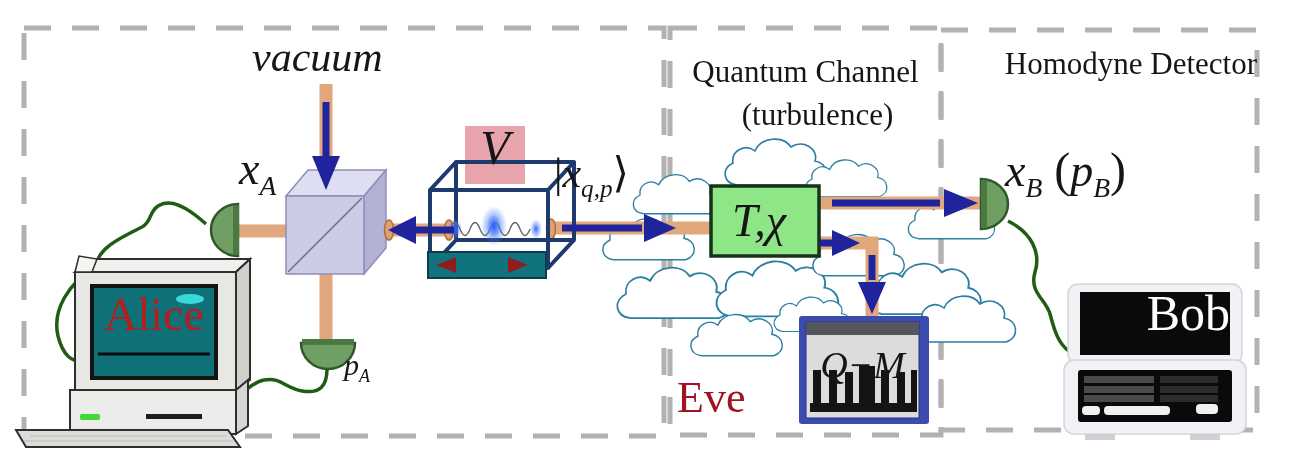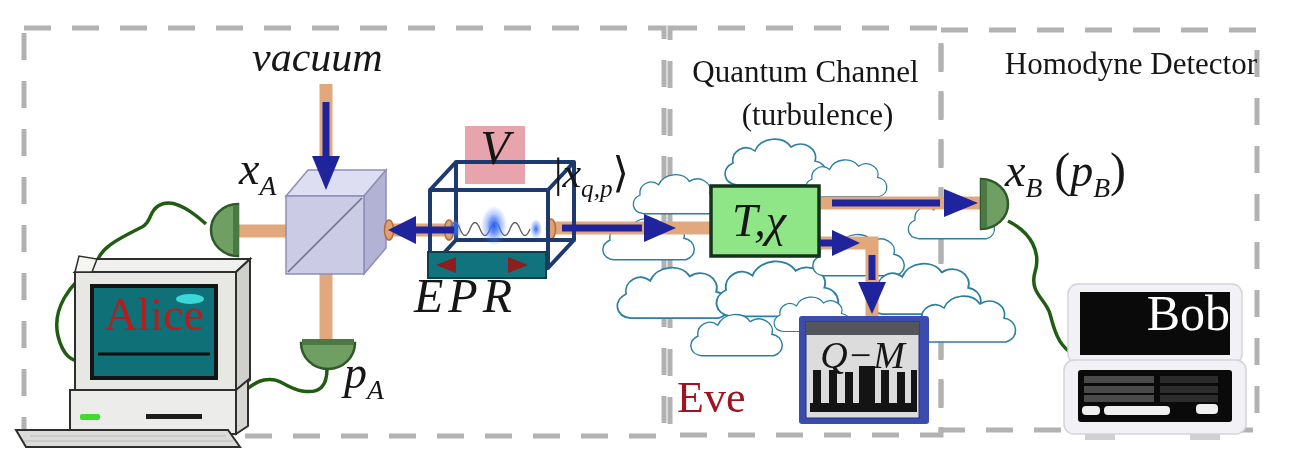--- a/index.html
+++ b/index.html
@@ -8,28 +8,28 @@
     font-family:"Liberation Serif","DejaVu Serif",serif;
   }
   #scene{position:absolute;left:0;top:0;}
   .lbl{position:absolute;color:#161616;white-space:nowrap;line-height:1;}
   .it{font-style:italic;}
   .sub{font-size:0.60em;font-style:italic;vertical-align:-0.40em;}
   .paren{font-style:normal;font-size:1.04em;}
   .ketbar,.ketclose{font-style:normal;}
   .lbl-vacuum{left:252px;top:36px;font-size:42px;font-style:italic;}
   .lbl-xa{left:203px;top:146px;font-size:46px;margin-left:36px;}
-  .lbl-pa{left:344px;top:350px;font-size:46px;}
+  .lbl-pa{left:344px;top:350px;font-size:30px;}
   .lbl-v{left:465px;top:124px;width:60px;text-align:center;font-size:48px;}
   .lbl-epr{left:414px;top:272px;font-size:48px;letter-spacing:5px;}
   .lbl-ket{left:554px;top:152px;font-size:42px;text-align:center;}
   .lbl-qc-title{left:670px;top:56px;width:271px;text-align:center;font-size:31px;}
   .lbl-qc-sub{left:682px;top:99px;width:271px;text-align:center;font-size:31px;}
   .lbl-tchi{left:711px;top:186px;width:96px;height:70px;text-align:center;font-size:46px;line-height:70px;}
-  .lbl-qm{left:806px;top:336px;width:113px;text-align:center;font-size:38px;}
+  .lbl-qm{left:806px;top:346px;width:113px;text-align:center;font-size:38px;}
   .lbl-eve{left:677px;top:376px;font-size:44px;color:#9f1420;}
   .lbl-hd-title{left:941px;top:48px;width:316px;text-align:right;font-size:31px;}
   .lbl-xb{left:1005px;top:146px;font-size:46px;}
   .lbl-xb .gap{margin-left:12px;}
   .lbl-alice{left:92px;top:292px;width:124px;text-align:center;font-size:46px;color:#b91c1c;}
   .lbl-bob{left:1080px;top:288px;width:150px;text-align:right;font-size:50px;color:#ffffff;}
 </style>
 </head>
 <body>
 
@@ -209,21 +209,20 @@
 </svg>
 
   <div class="lbl lbl-vacuum">vacuum</div>
 
   <div class="lbl lbl-xa"><span class="it">x</span><span class="sub">A</span></div>
 
   <div class="lbl lbl-pa"><span class="it">p</span><span class="sub">A</span></div>
 
   <div class="lbl lbl-v it">V</div>
 
-  <div class="lbl lbl-epr it">EPR</div>
 
   <div class="lbl lbl-ket"><span class="ketbar">|</span><span class="it">x</span><span class="sub">q,p</span><span class="ketclose">⟩</span></div>
 
   <div class="lbl lbl-qc-title">Quantum Channel</div>
   <div class="lbl lbl-qc-sub">(turbulence)</div>
 
   <div class="lbl lbl-tchi it">T,χ</div>
 
   <div class="lbl lbl-qm it">Q−M</div>
 

